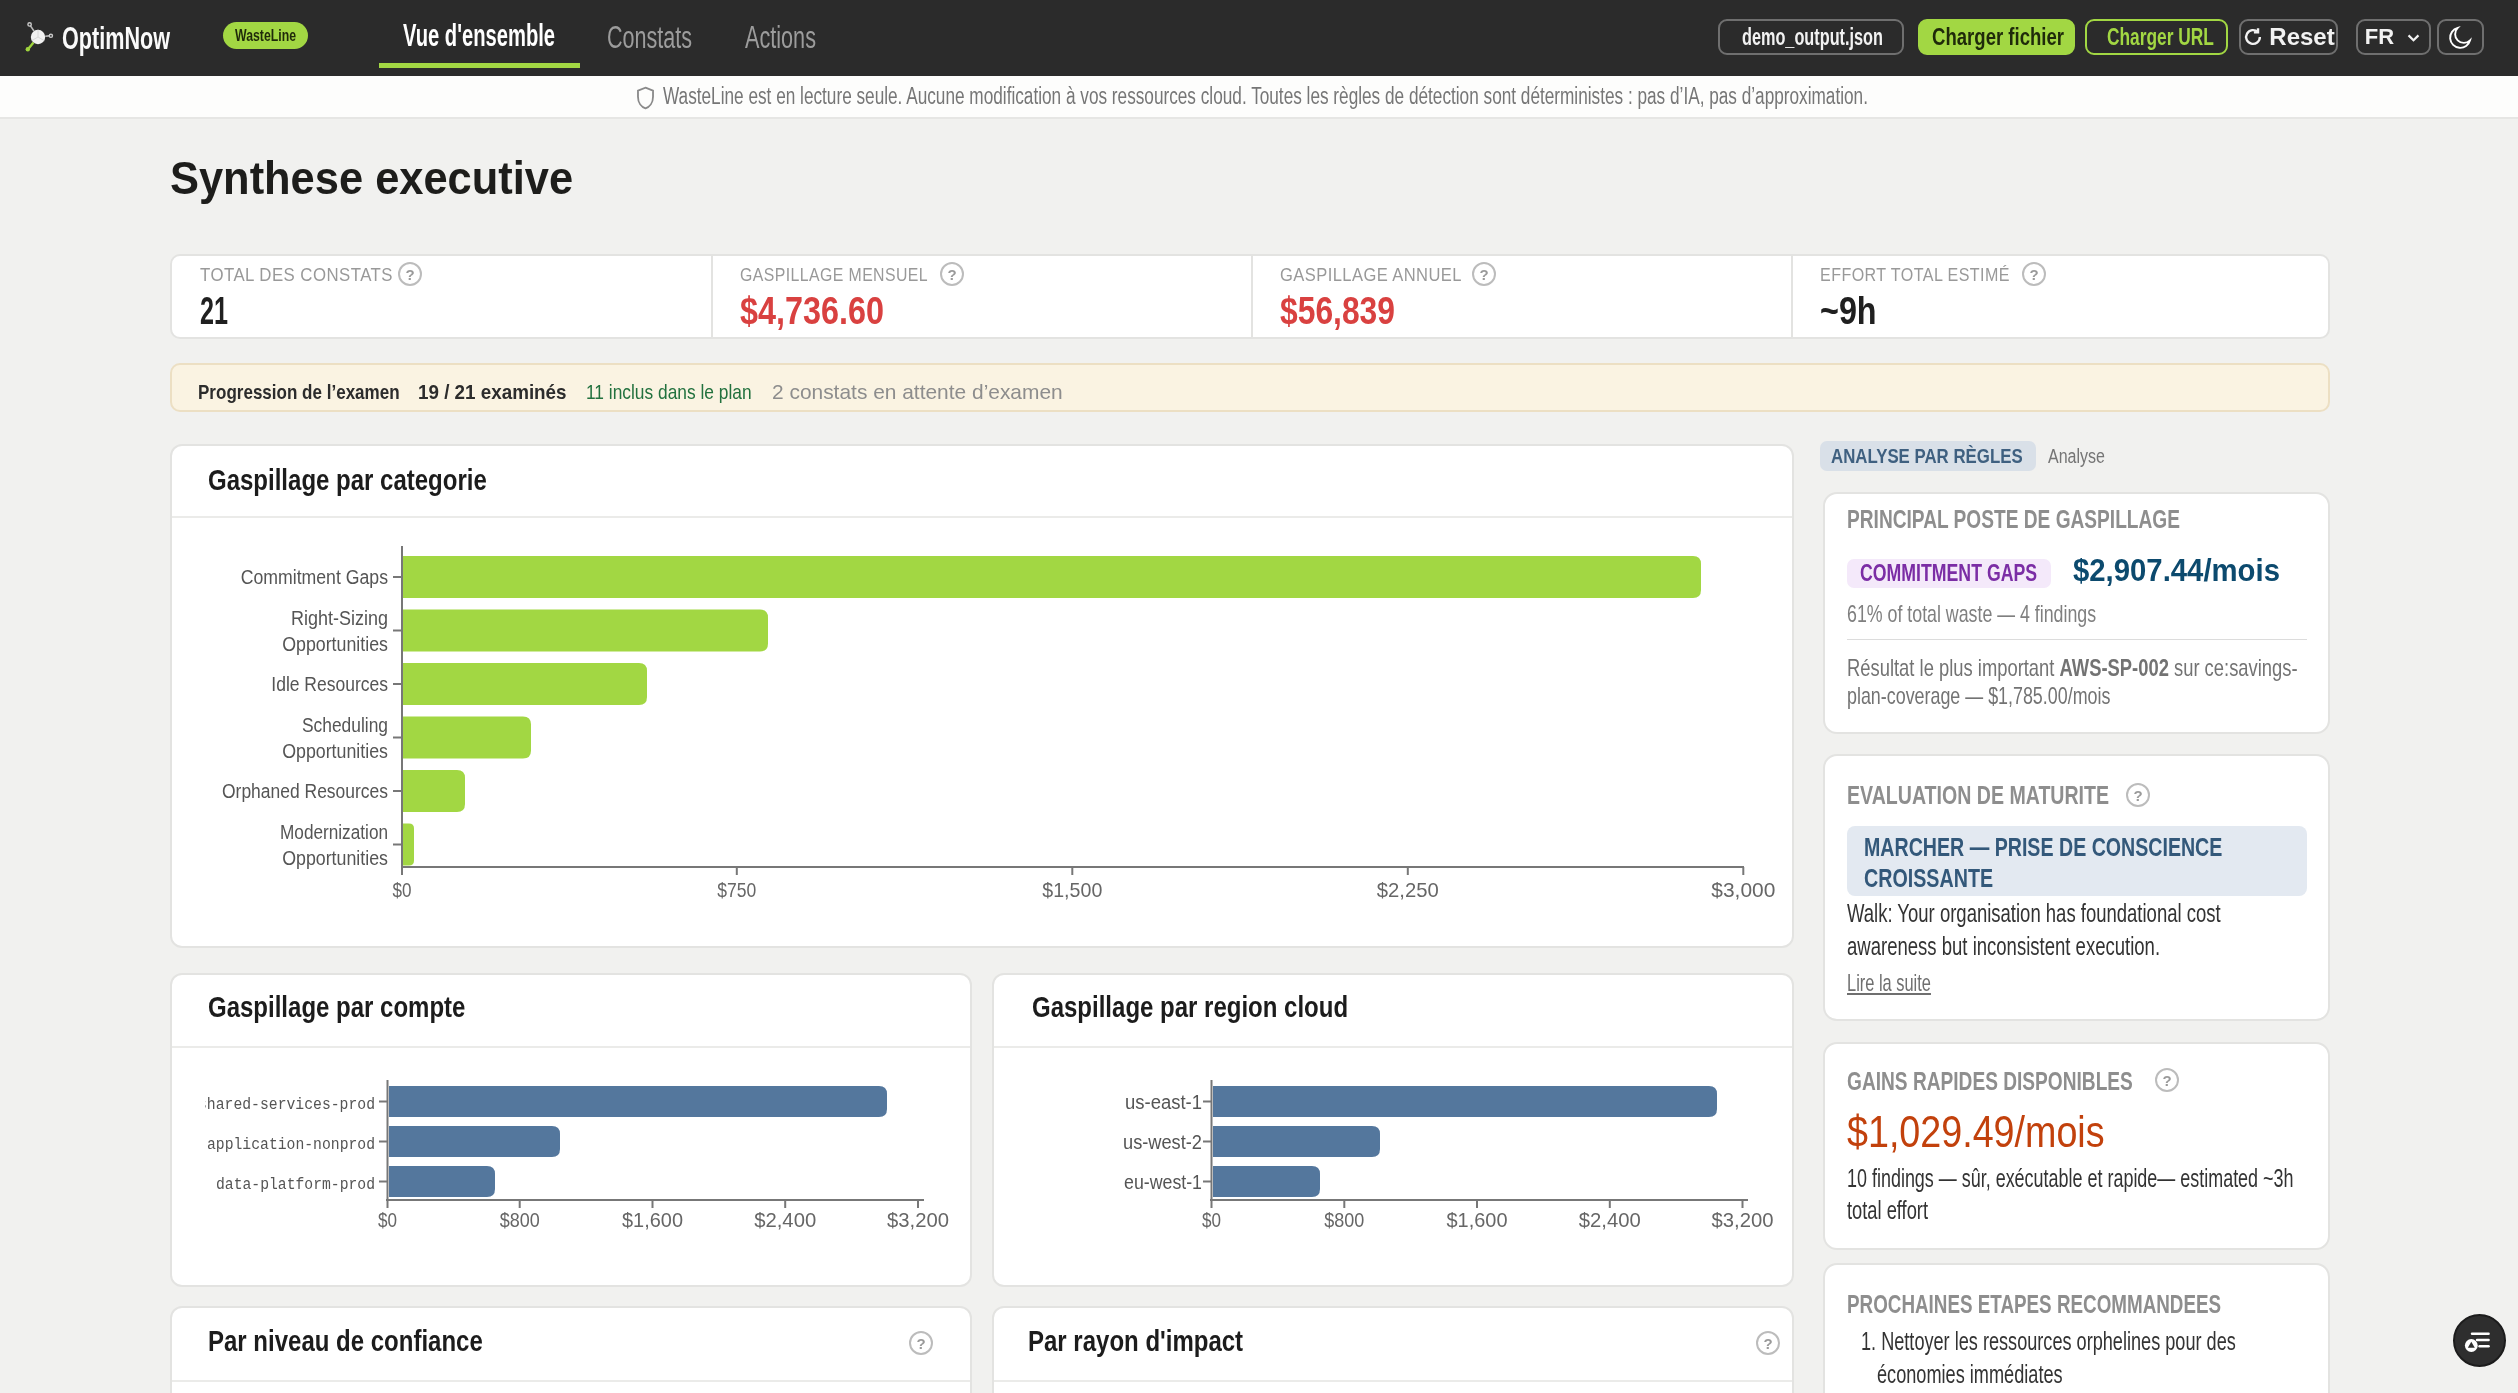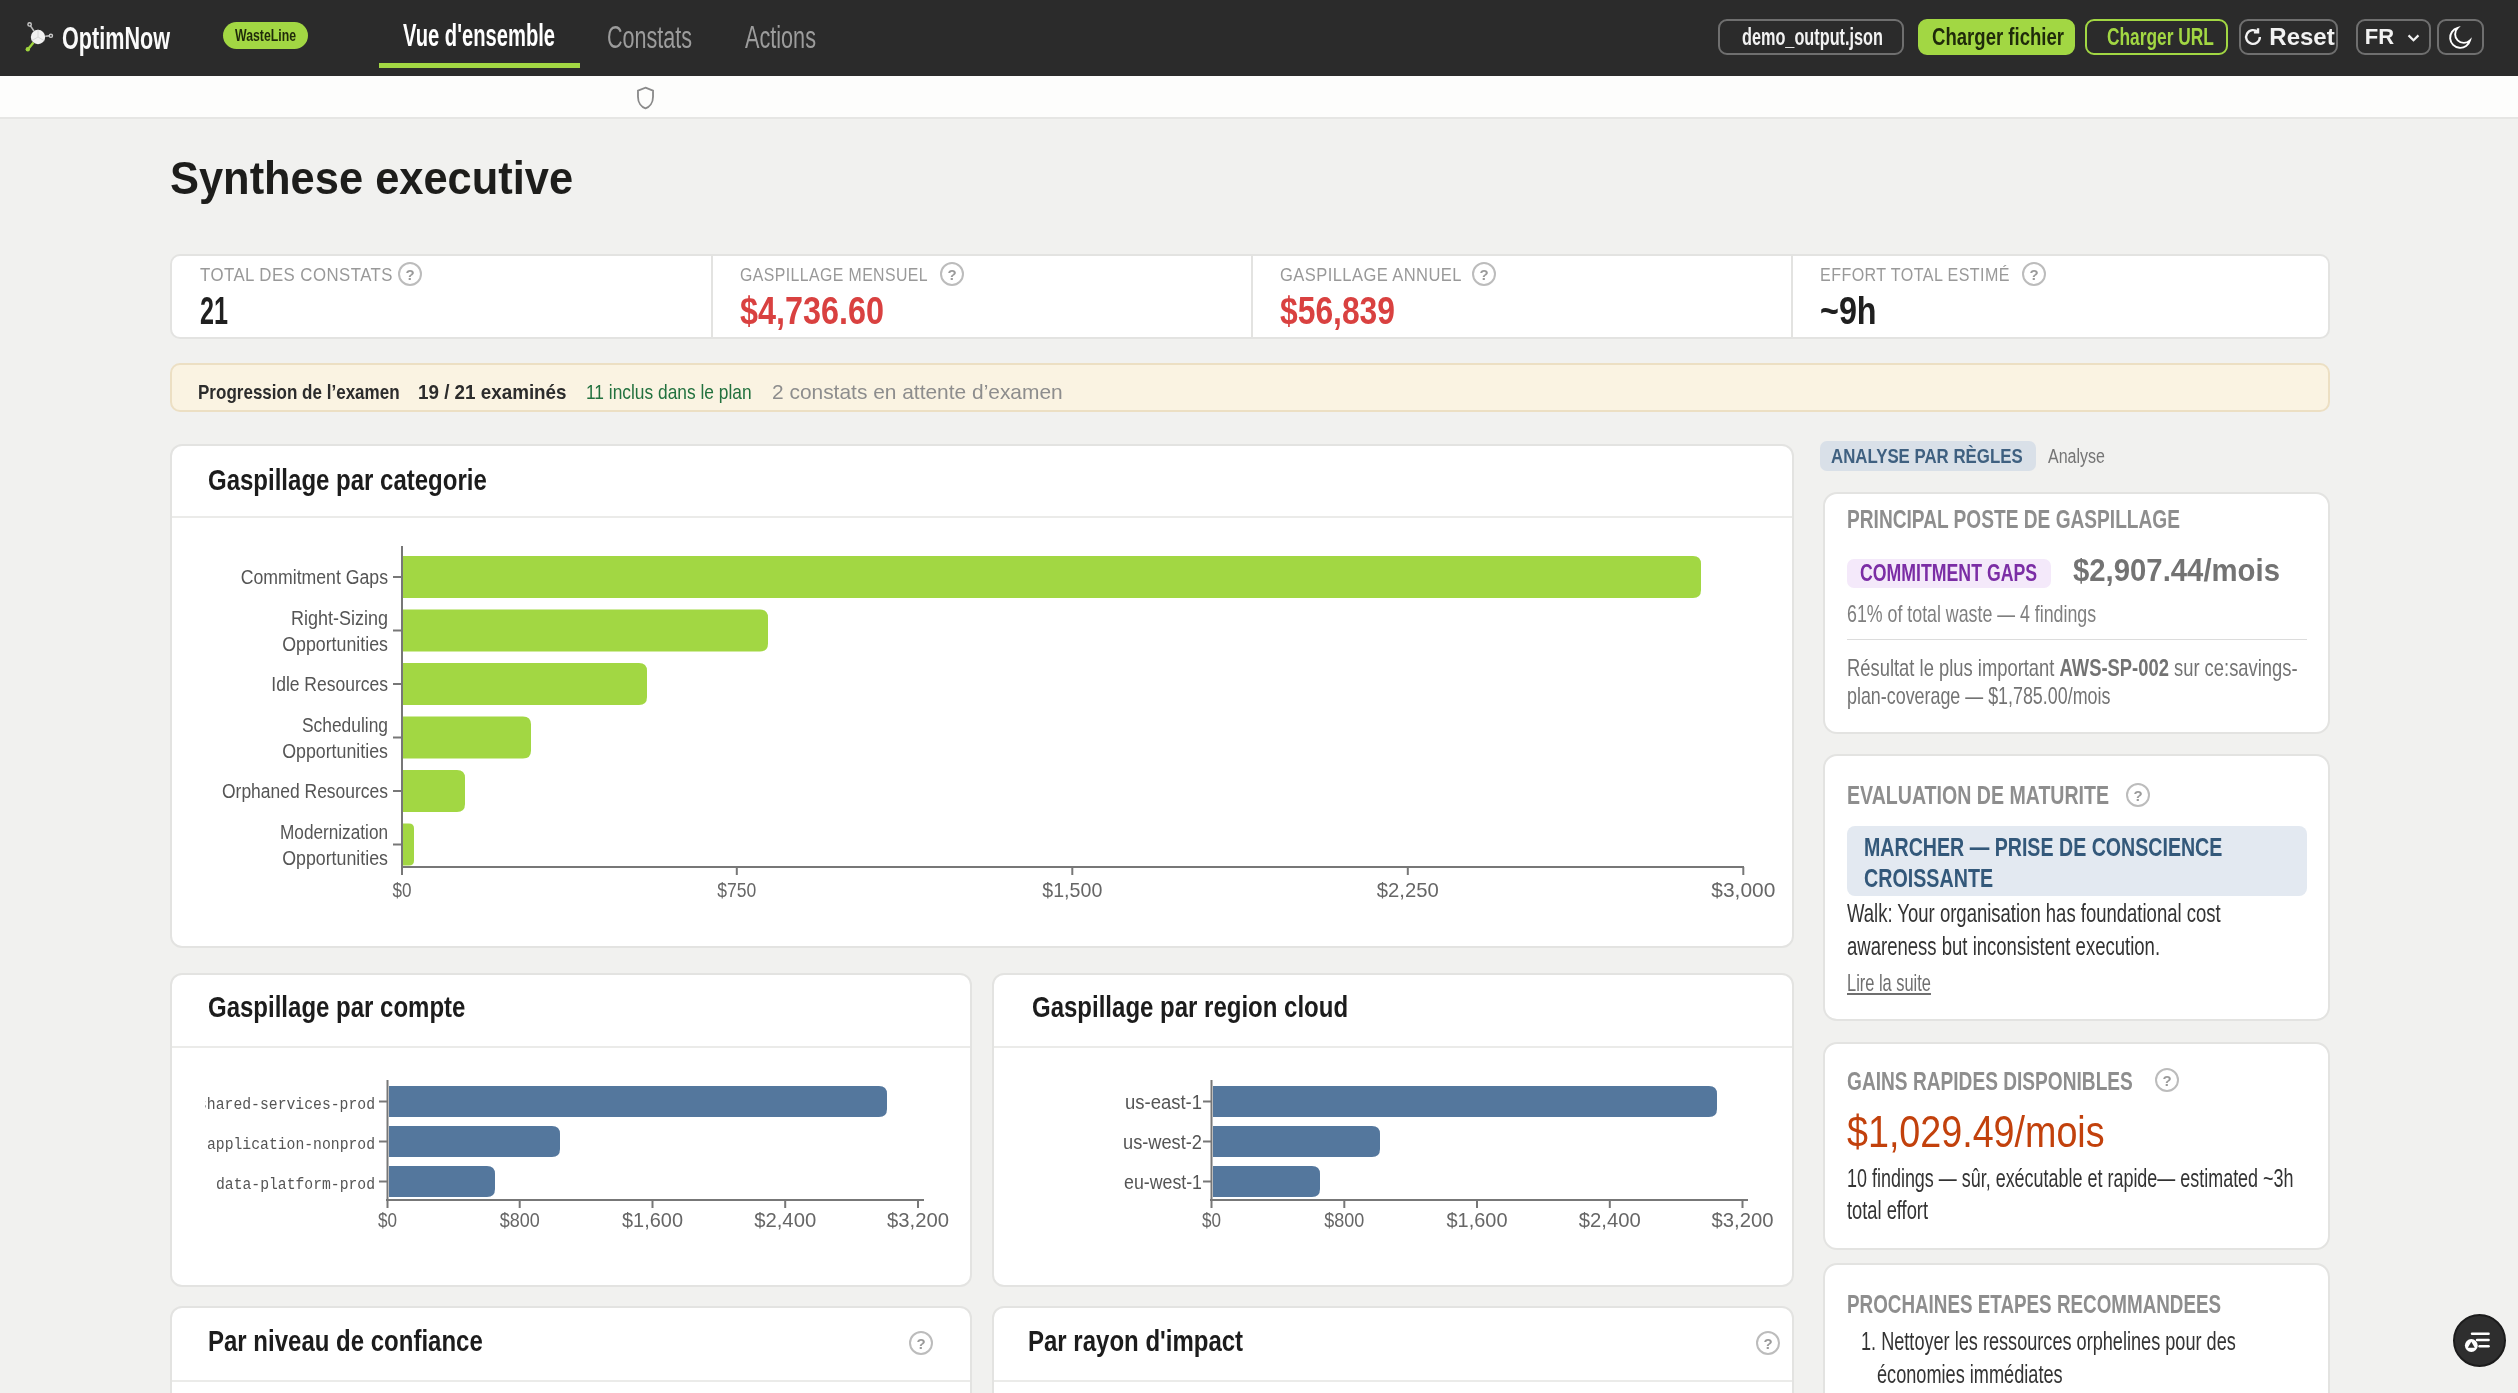--- a/index.html
+++ b/index.html
@@ -95,20 +95,21 @@
     <svg width="27" height="27" viewBox="0 0 24 24" style="vertical-align:-6px">
       <path d="M20.5 14.5 A9 9 0 1 1 9.5 3.5 A7.5 7.5 0 0 0 20.5 14.5 Z" fill="none" stroke="#fff" stroke-width="1.7"></path>
     </svg>
   </div>
 </div>
 
 <div class="notice">
   <svg class="abs" style="left:636px;top:10px;" width="19" height="24" viewBox="0 0 24 30">
     <path d="M12 2 L21.5 5.8 V13.5 C21.5 20.8 17.3 26.3 12 28 C6.7 26.3 2.5 20.8 2.5 13.5 V5.8 Z" fill="none" stroke="#8a8a8a" stroke-width="2.3"></path>
   </svg>
+  <div class="abs" style="left:663px;top:0;height:41px;line-height:41px;"><span class="tx" style="transform:scaleX(0.748)">WasteLine est en lecture seule. Aucune modification à vos ressources cloud. Toutes les règles de détection sont déterministes&nbsp;: pas d’IA, pas d’approximation.</span></div>
 </div>
 
 <h1><span class="tx" style="transform:scaleX(0.944)">Synthese executive</span></h1>
 
 <div class="stats">
   <div class="statcell" style="left:0;width:540px;">
     <div class="lbl tx" style="transform:scaleX(0.885)">TOTAL DES CONSTATS</div>
     <div class="val tx" style="transform:scaleX(0.662)">21</div>
     <div class="qm" style="left:226px;top:6px;">?</div>
   </div>
@@ -273,21 +274,21 @@
 <div class="abs" style="left:1820px;top:441px;width:216px;height:30px;background:#d9e0e8;border-radius:7px;color:#3f6080;font-size:21px;font-weight:700;text-align:center;line-height:30px;">
     <span class="tx abs" style="left:11px;top:0;line-height:30px;transform:scaleX(0.801)">ANALYSE PAR RÈGLES</span>
   </div>
 <div class="abs" style="left:2048px;top:441px;color:#757575;font-size:20px;line-height:30px;"><span class="tx" style="transform:scaleX(0.801)">Analyse</span></div>
 
 <div class="card" style="left:1823px;top:492px;width:507px;height:242px;border-radius:14px;">
   <div class="shead" style="top:13px;transform:scaleX(0.765)">PRINCIPAL POSTE DE GASPILLAGE</div>
   <div class="abs" style="left:22px;top:65px;width:204px;height:29px;background:#f4e9fa;border-radius:7px;color:#7b2da5;font-size:23px;font-weight:700;text-align:center;line-height:29px;">
       <span class="tx abs" style="left:13px;top:0;line-height:29px;transform:scaleX(0.770)">COMMITMENT GAPS</span>
     </div>
-  <div class="abs" style="left:248px;top:60px;font-size:32px;font-weight:700;color:#737373;line-height:32px;"><span class="tx" style="transform:scaleX(0.916)">$2,907.44/mois</span></div>
+  <div class="abs" style="left:248px;top:60px;font-size:32px;font-weight:700;color:#0c4a6e;line-height:32px;"><span class="tx" style="transform:scaleX(0.916)">$2,907.44/mois</span></div>
   <div class="abs" style="left:22px;top:108px;font-size:24px;color:#7f7f7f;line-height:24px;"><span class="tx" style="transform:scaleX(0.741)">61% of total waste — 4 findings</span></div>
   <div class="abs" style="left:22px;top:145px;width:460px;border-top:1px solid #dcdcdc;"></div>
   <div class="abs" style="left:22px;top:160px;font-size:24px;color:#737373;line-height:28px;">
     <span class="tx" style="transform:scaleX(0.766)">Résultat le plus important <b>AWS-SP-002</b> sur ce:savings-</span><br>
     <span class="tx" style="transform:scaleX(0.745)">plan-coverage — $1,785.00/mois</span>
   </div>
 </div>
 
 <div class="card" style="left:1823px;top:754px;width:507px;height:267px;border-radius:14px;">
   <div class="shead" style="top:27px;transform:scaleX(0.783)">EVALUATION DE MATURITE</div>

